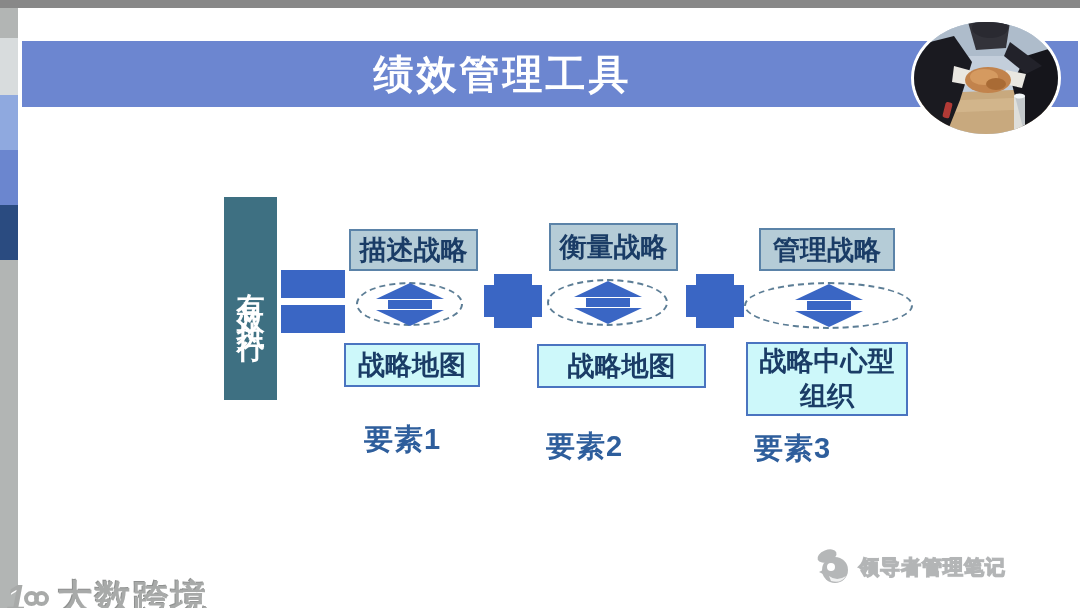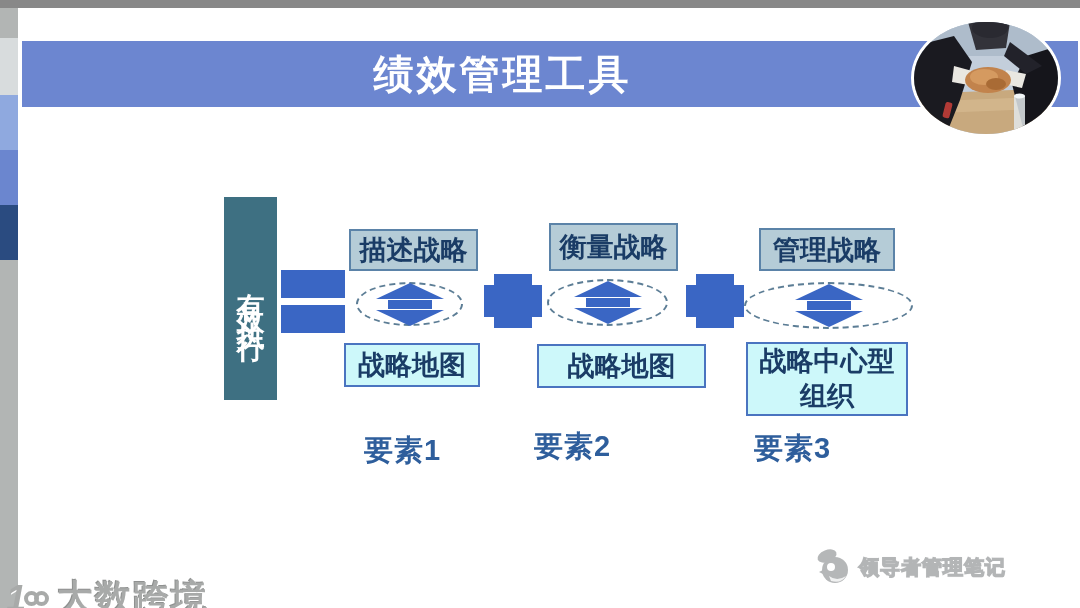--- a/index.html
+++ b/index.html
@@ -89,22 +89,22 @@
   .bone { position:absolute; display:flex; align-items:center; z-index:2; }
   .bone .tab { width:10px; height:32px; background:#3a66c4; }
   .bone .core { width:38px; height:54px; background:#3a66c4; }
   .bone-a { left:484px; top:266px; }
   .bone-b { left:686px; top:266px; }
 
   .element-label {
     position:absolute; top:422px; color:#2e5e9c; font-size:29px; font-weight:600;
     z-index:2; letter-spacing:1px;
   }
-  .lbl-1 { left:364px; top:423px; }
-  .lbl-2 { left:534px; top:419px; }
+  .lbl-1 { left:364px; top:412px; }
+  .lbl-2 { left:546px; top:419px; }
   .lbl-3 { left:754px; top:421px; }
 
   
   .bullets {
     position:absolute; left:170px; top:491px; z-index:3;
     color:#7b4a28; font-size:28px; font-weight:bold; line-height:36px; letter-spacing:0.5px;
   }
 
   
   .wm-left {

